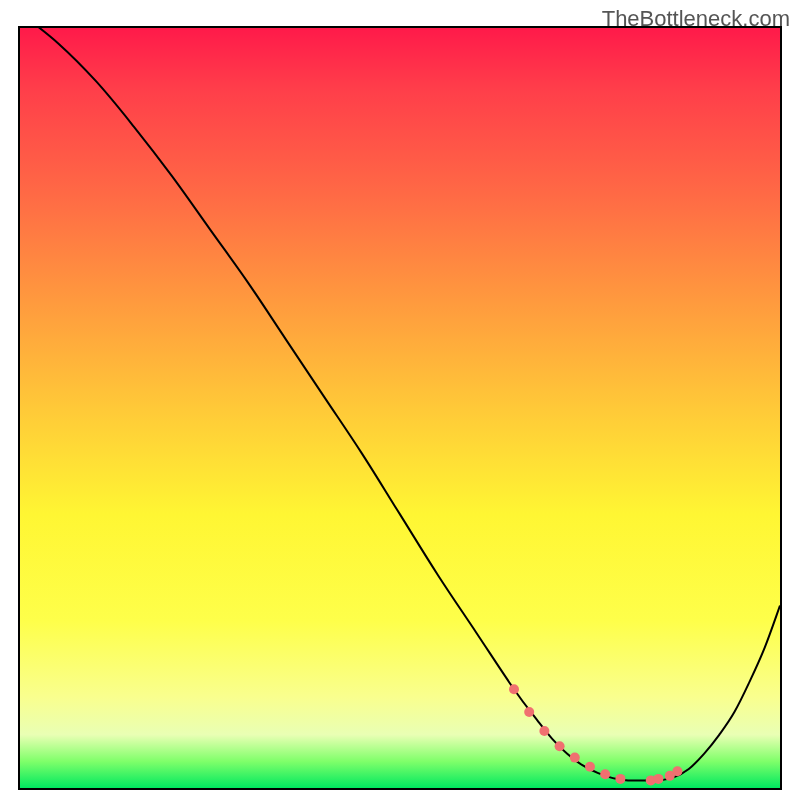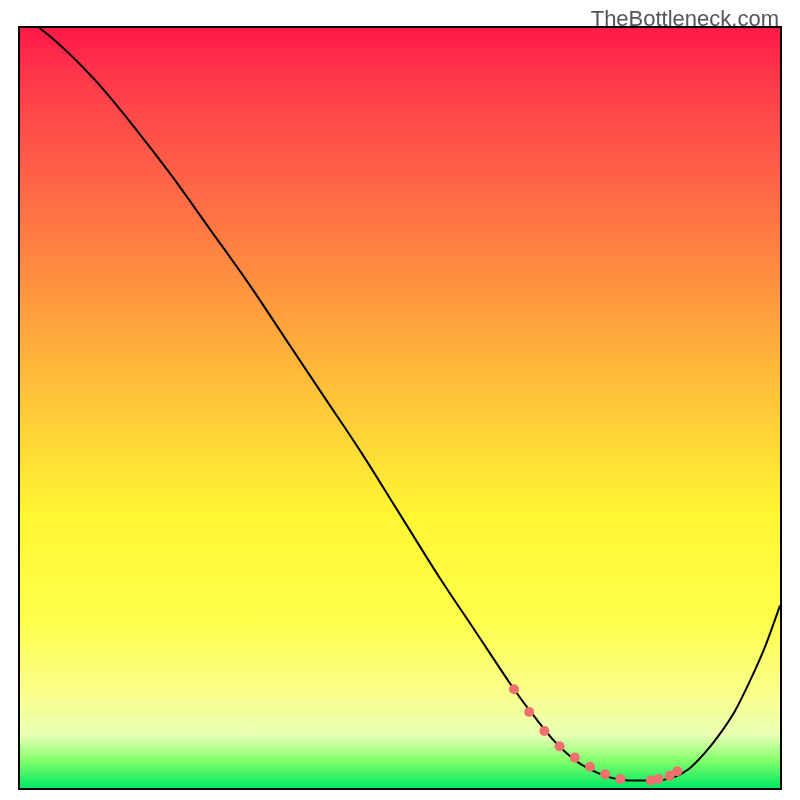--- a/index.html
+++ b/index.html
@@ -12,21 +12,21 @@
     font-family: Arial, Helvetica, sans-serif;
   }
   .chart-container {
     position: relative;
     width: 800px;
     height: 800px;
   }
   .watermark {
     position: absolute;
     top: 6px;
-    right: 21px;
+    right: 10px;
     color: #555;
     font-size: 22px;
     font-weight: 500;
     z-index: 10;
   }
   .plot-frame {
     position: absolute;
     left: 18px;
     top: 26px;
     width: 764px;

